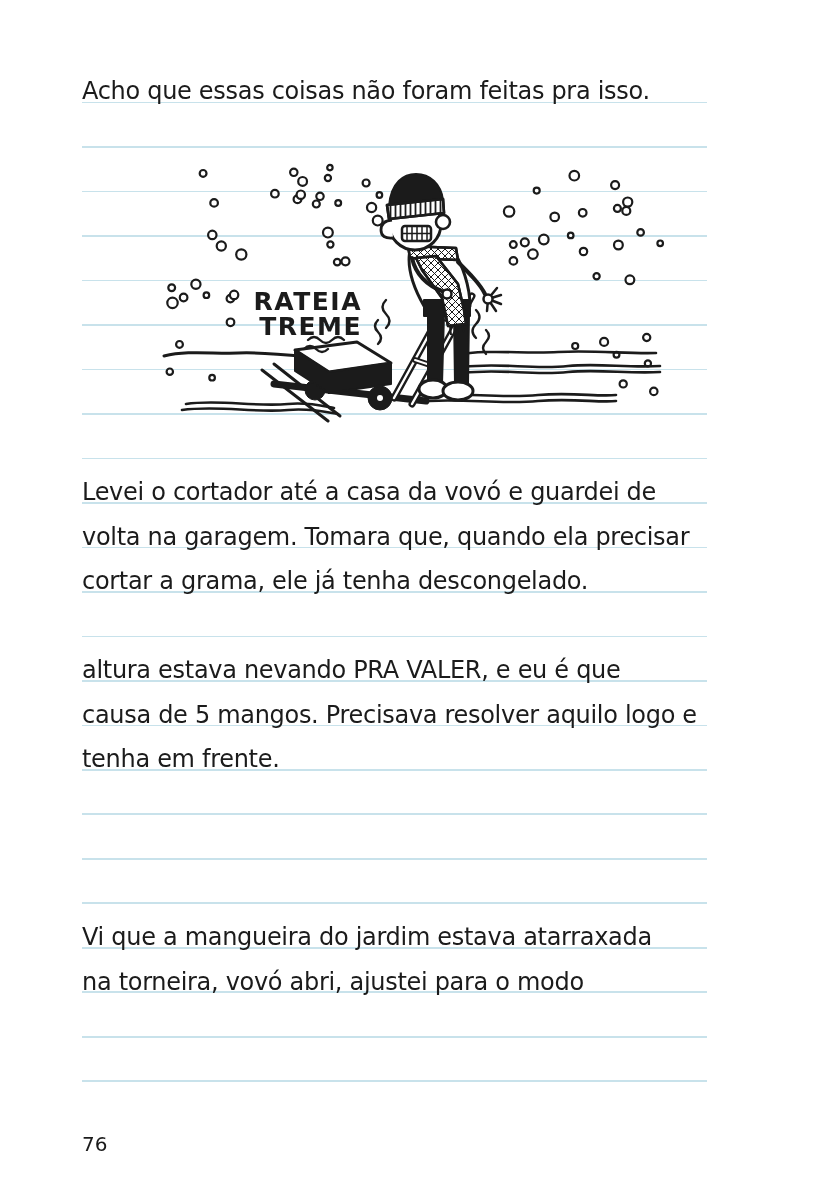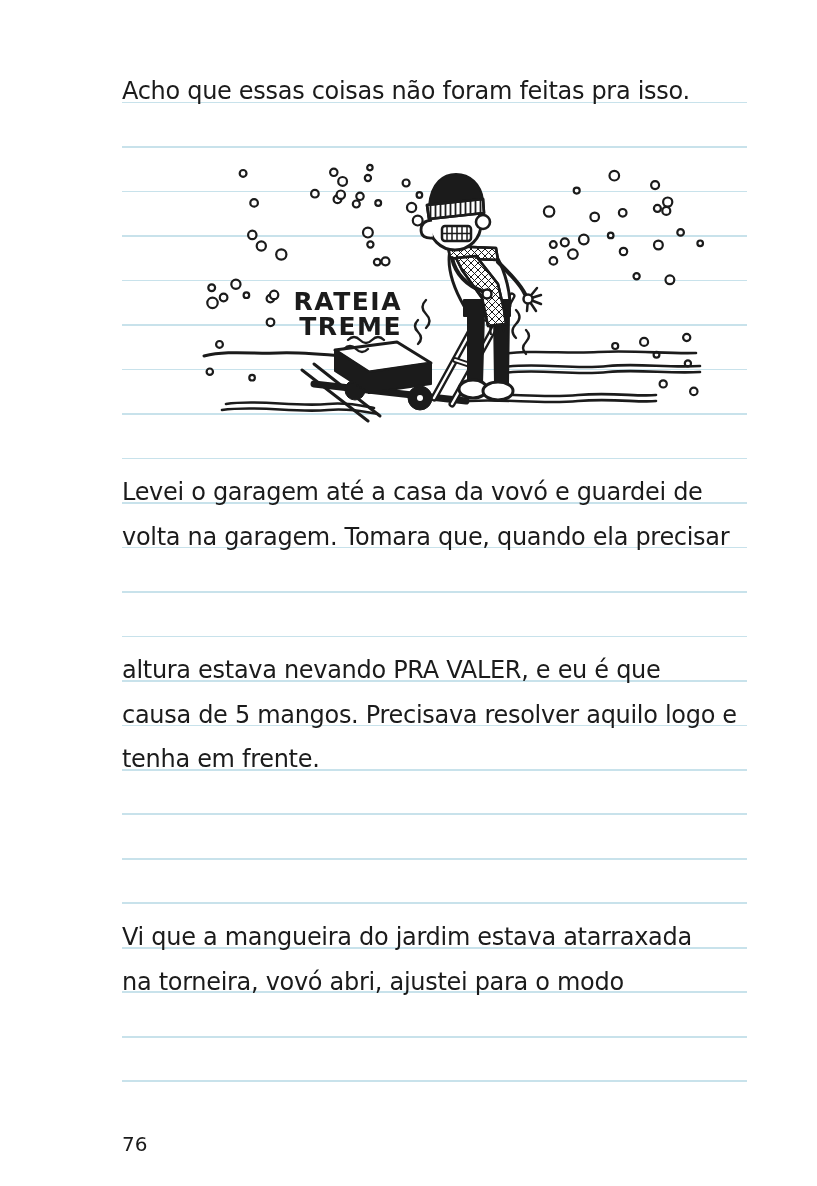--- a/index.html
+++ b/index.html
@@ -1,18 +1,18 @@
 <!DOCTYPE html>
 <html><head>
 <meta charset="utf-8">
 <style>
   html,body{margin:0;padding:0;background:#ffffff;}
   .page{
     position:relative;width:773px;height:1186px;background:#ffffff;
-    font-family:"DejaVu Sans",sans-serif;color:#1b1b1b;overflow:hidden;margin-left:40px;
+    font-family:"DejaVu Sans",sans-serif;color:#1b1b1b;overflow:hidden;
   }
   .rules{position:absolute;left:82px;top:59px;width:625px;height:1025px;pointer-events:none;}
   .para{position:absolute;left:82px;width:650px;font-size:24px;line-height:44.5px;
         letter-spacing:-0.3px;white-space:nowrap;}
   .txt-line{height:44.5px;}
   .pagenum{position:absolute;left:82px;top:1124px;font-size:20px;line-height:40px;}
   .illus{position:absolute;left:158px;top:158px;width:510px;height:265px;}
   svg text.sfx{font-family:"DejaVu Sans",sans-serif;font-weight:bold;font-size:25px;
         letter-spacing:1.5px;fill:#1b1b1b;}
 </style>
@@ -195,22 +195,23 @@
         <path d="M300,104 C312,116 322,126 327,136"></path>
         <g stroke-width="2.5">
           <path d="M330,141 L339,130 M330,141 L343,137 M330,141 L343,146 M330,141 L338,153 M330,141 L329,153"></path>
           <circle cx="330" cy="141" r="4.5" fill="#ffffff"></circle>
         </g>
       </g>
     </g>
   </svg>
 
   <div class="para" style="top:470px">
-    <div class="txt-line">Levei o garagem até a casa da vovó e guardei de</div>
+    <div class="txt-line">Levei o cortador até a casa da vovó e guardei de</div>
     <div class="txt-line">volta na garagem. Tomara que, quando ela precisar</div>
+    <div class="txt-line">cortar a grama, ele já tenha descongelado.</div>
   </div>
 
   <div class="para" style="top:648px">
     <div class="txt-line">altura estava nevando PRA VALER, e eu é que</div>
     <div class="txt-line">causa de 5 mangos. Precisava resolver aquilo logo e</div>
     <div class="txt-line">tenha em frente.</div>
   </div>
 
   <div class="para" style="top:915px">
     <div class="txt-line">Vi que a mangueira do jardim estava atarraxada</div>

